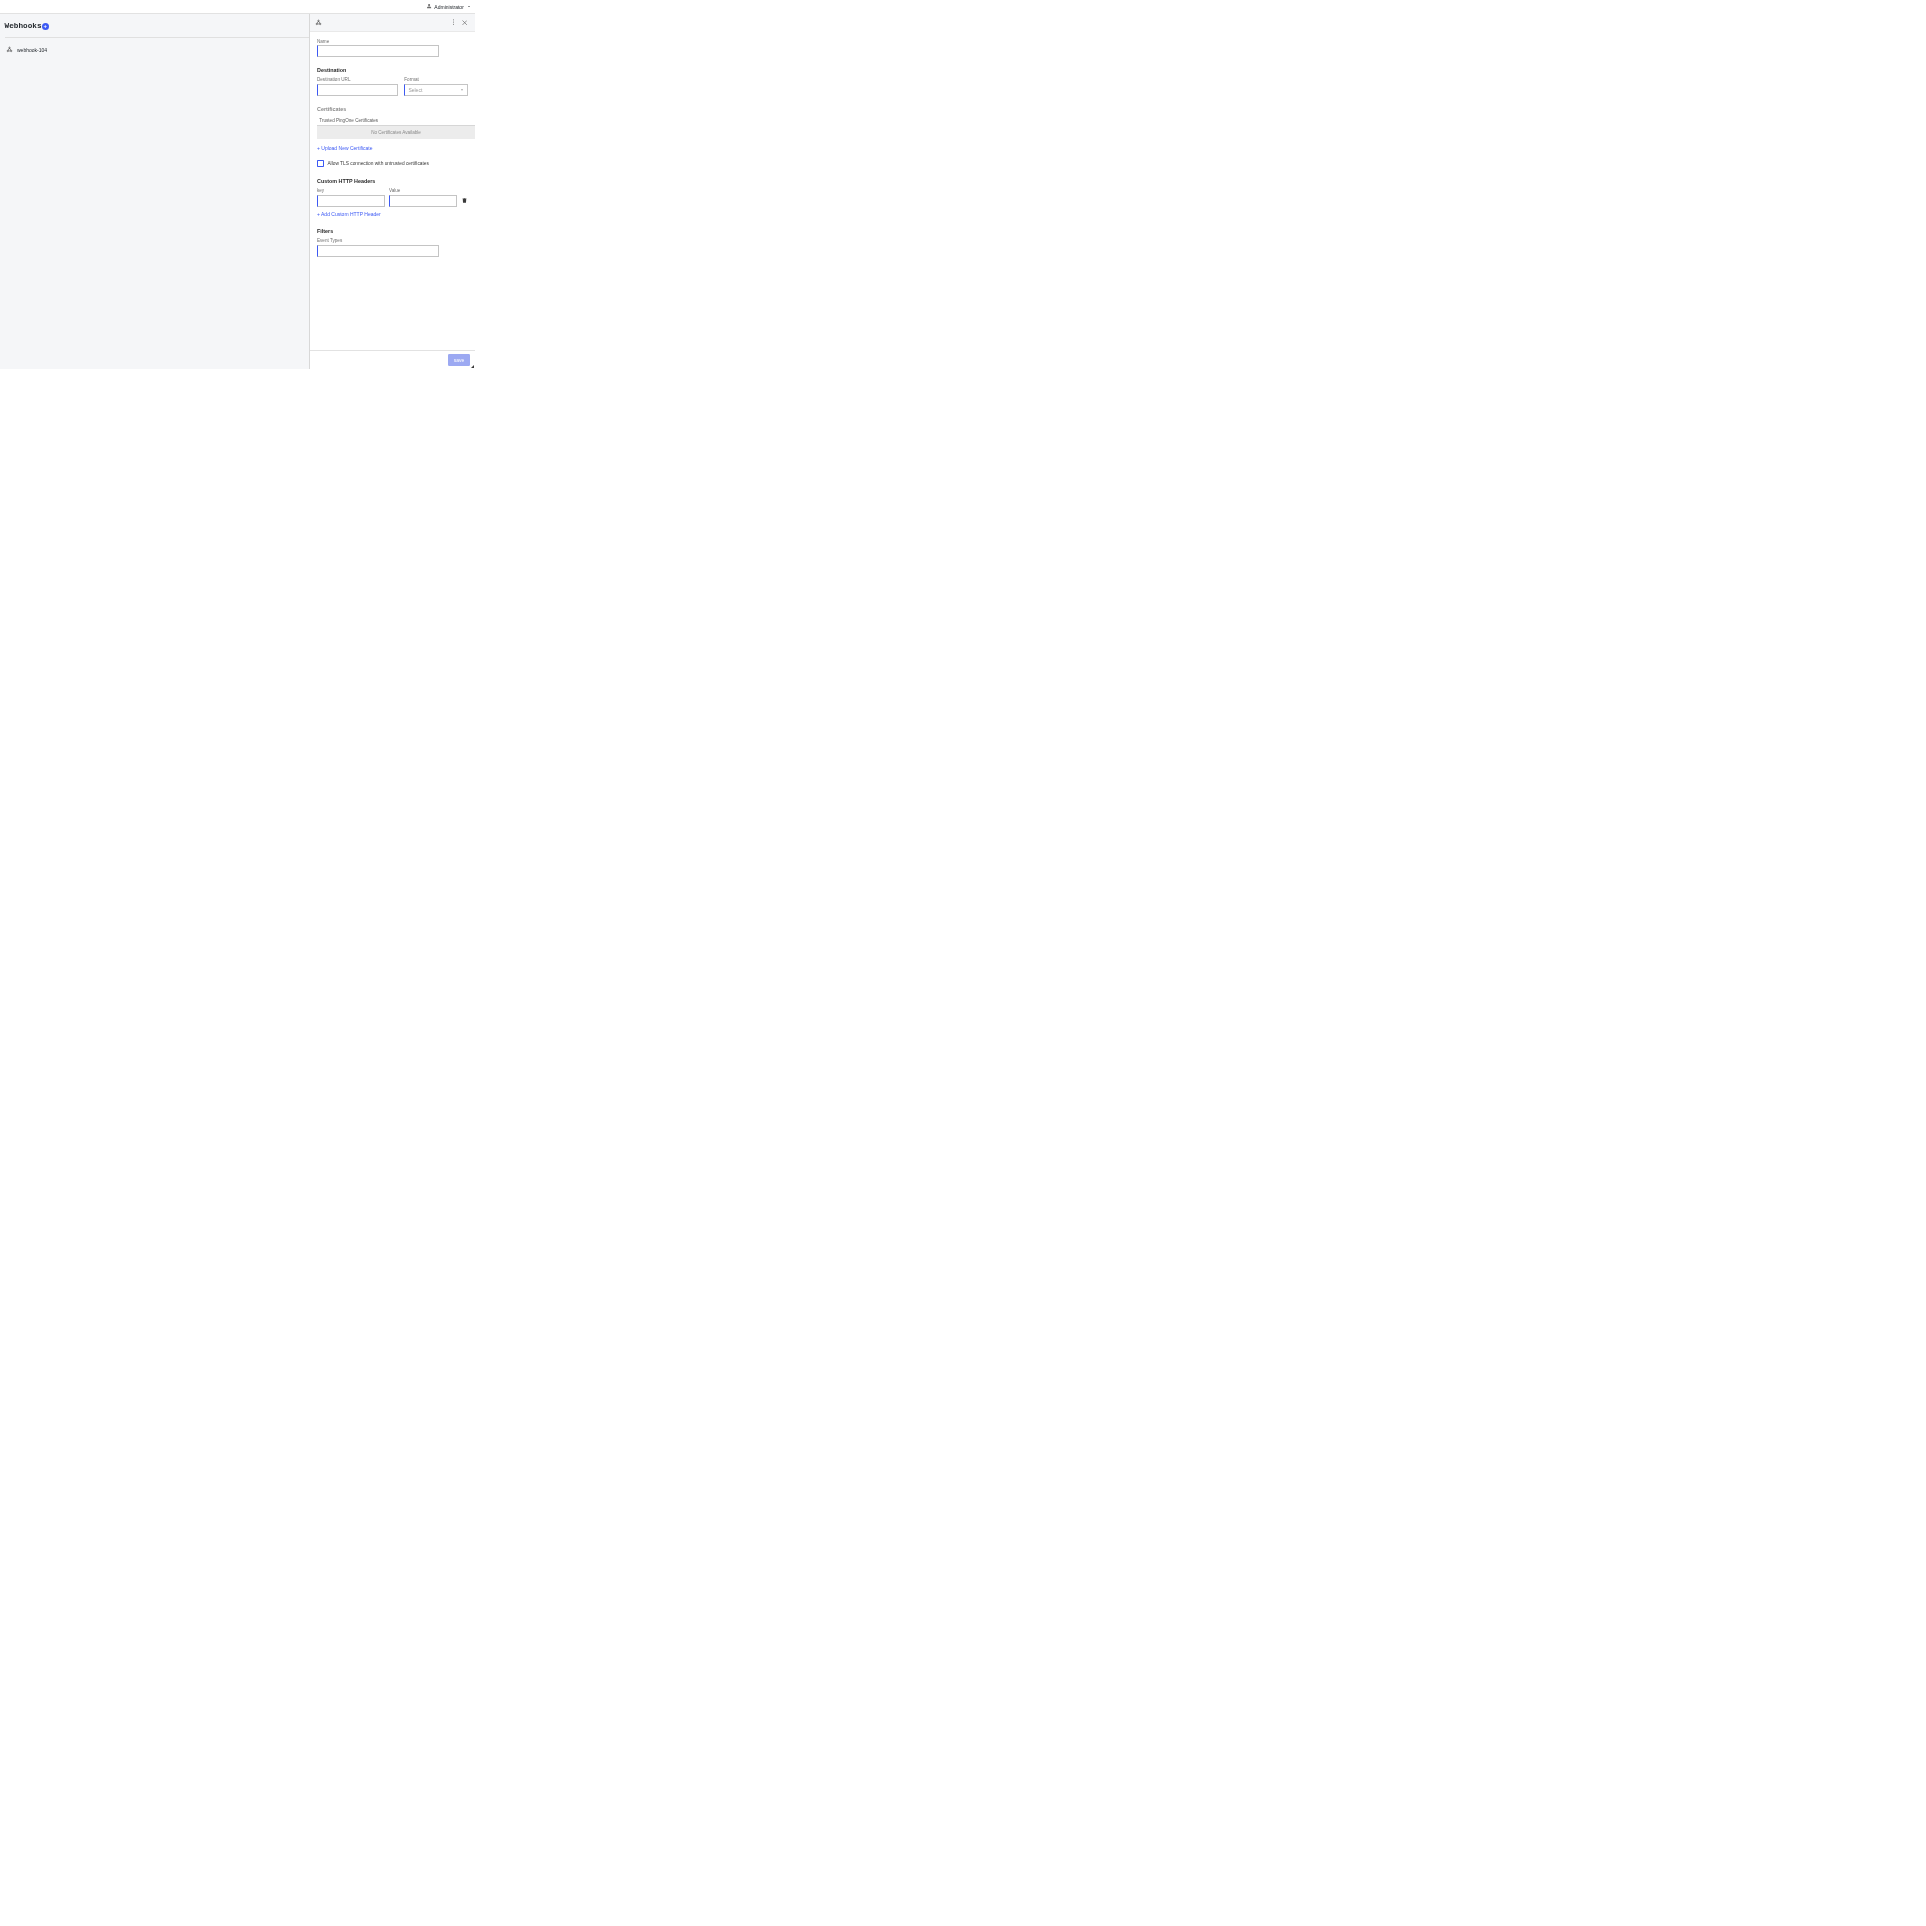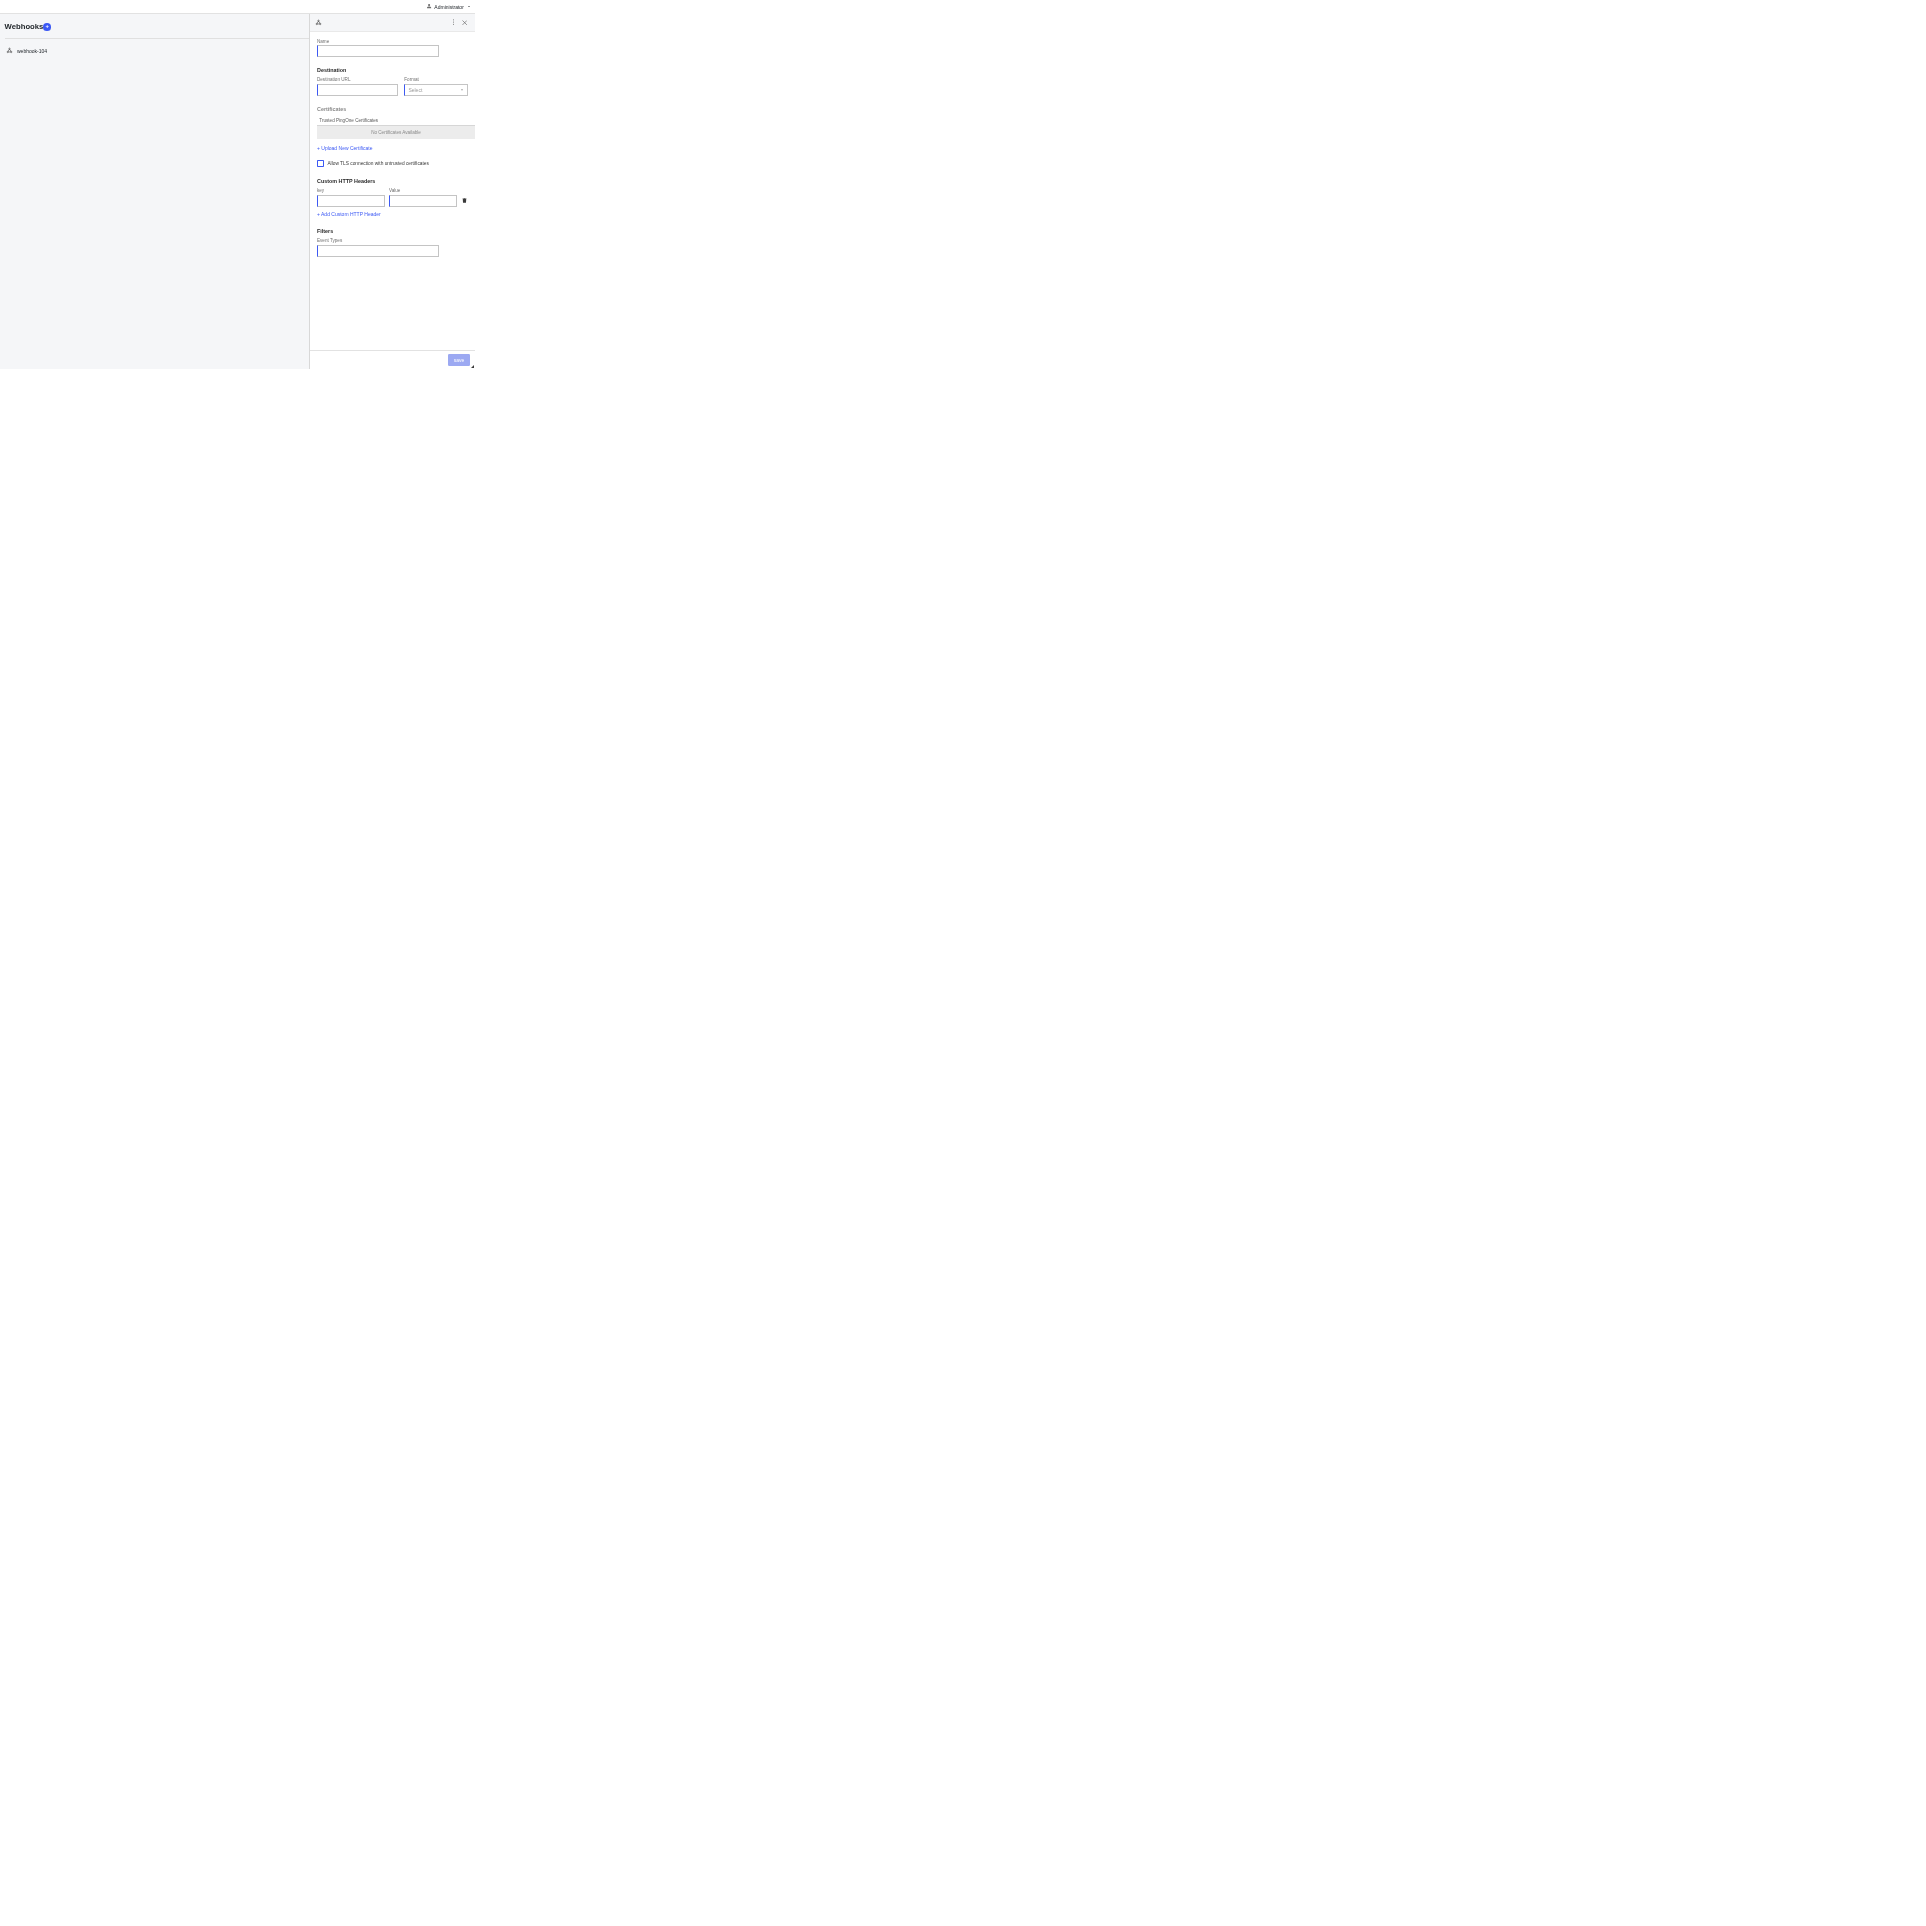--- a/index.html
+++ b/index.html
@@ -48,20 +48,21 @@
     flex: 1;
     padding: 4.6px 0 0 4.6px;
   }
   .page-header {
     display: flex;
     align-items: center;
     gap: 0;
     padding: 3.9px 0 6.2px 0;
     border-bottom: 0.4px solid #e0e0e0;
     margin-right: 0;
+    font-family: Liberation Mono, monospace;
   }
   .page-title {
     font-size: 7.7px;
     font-weight: 700;
   }
   .add-badge {
     width: 7.7px; height: 7.7px;
     border-radius: 50%;
     background: #3c59f4;
     color: #fff;

